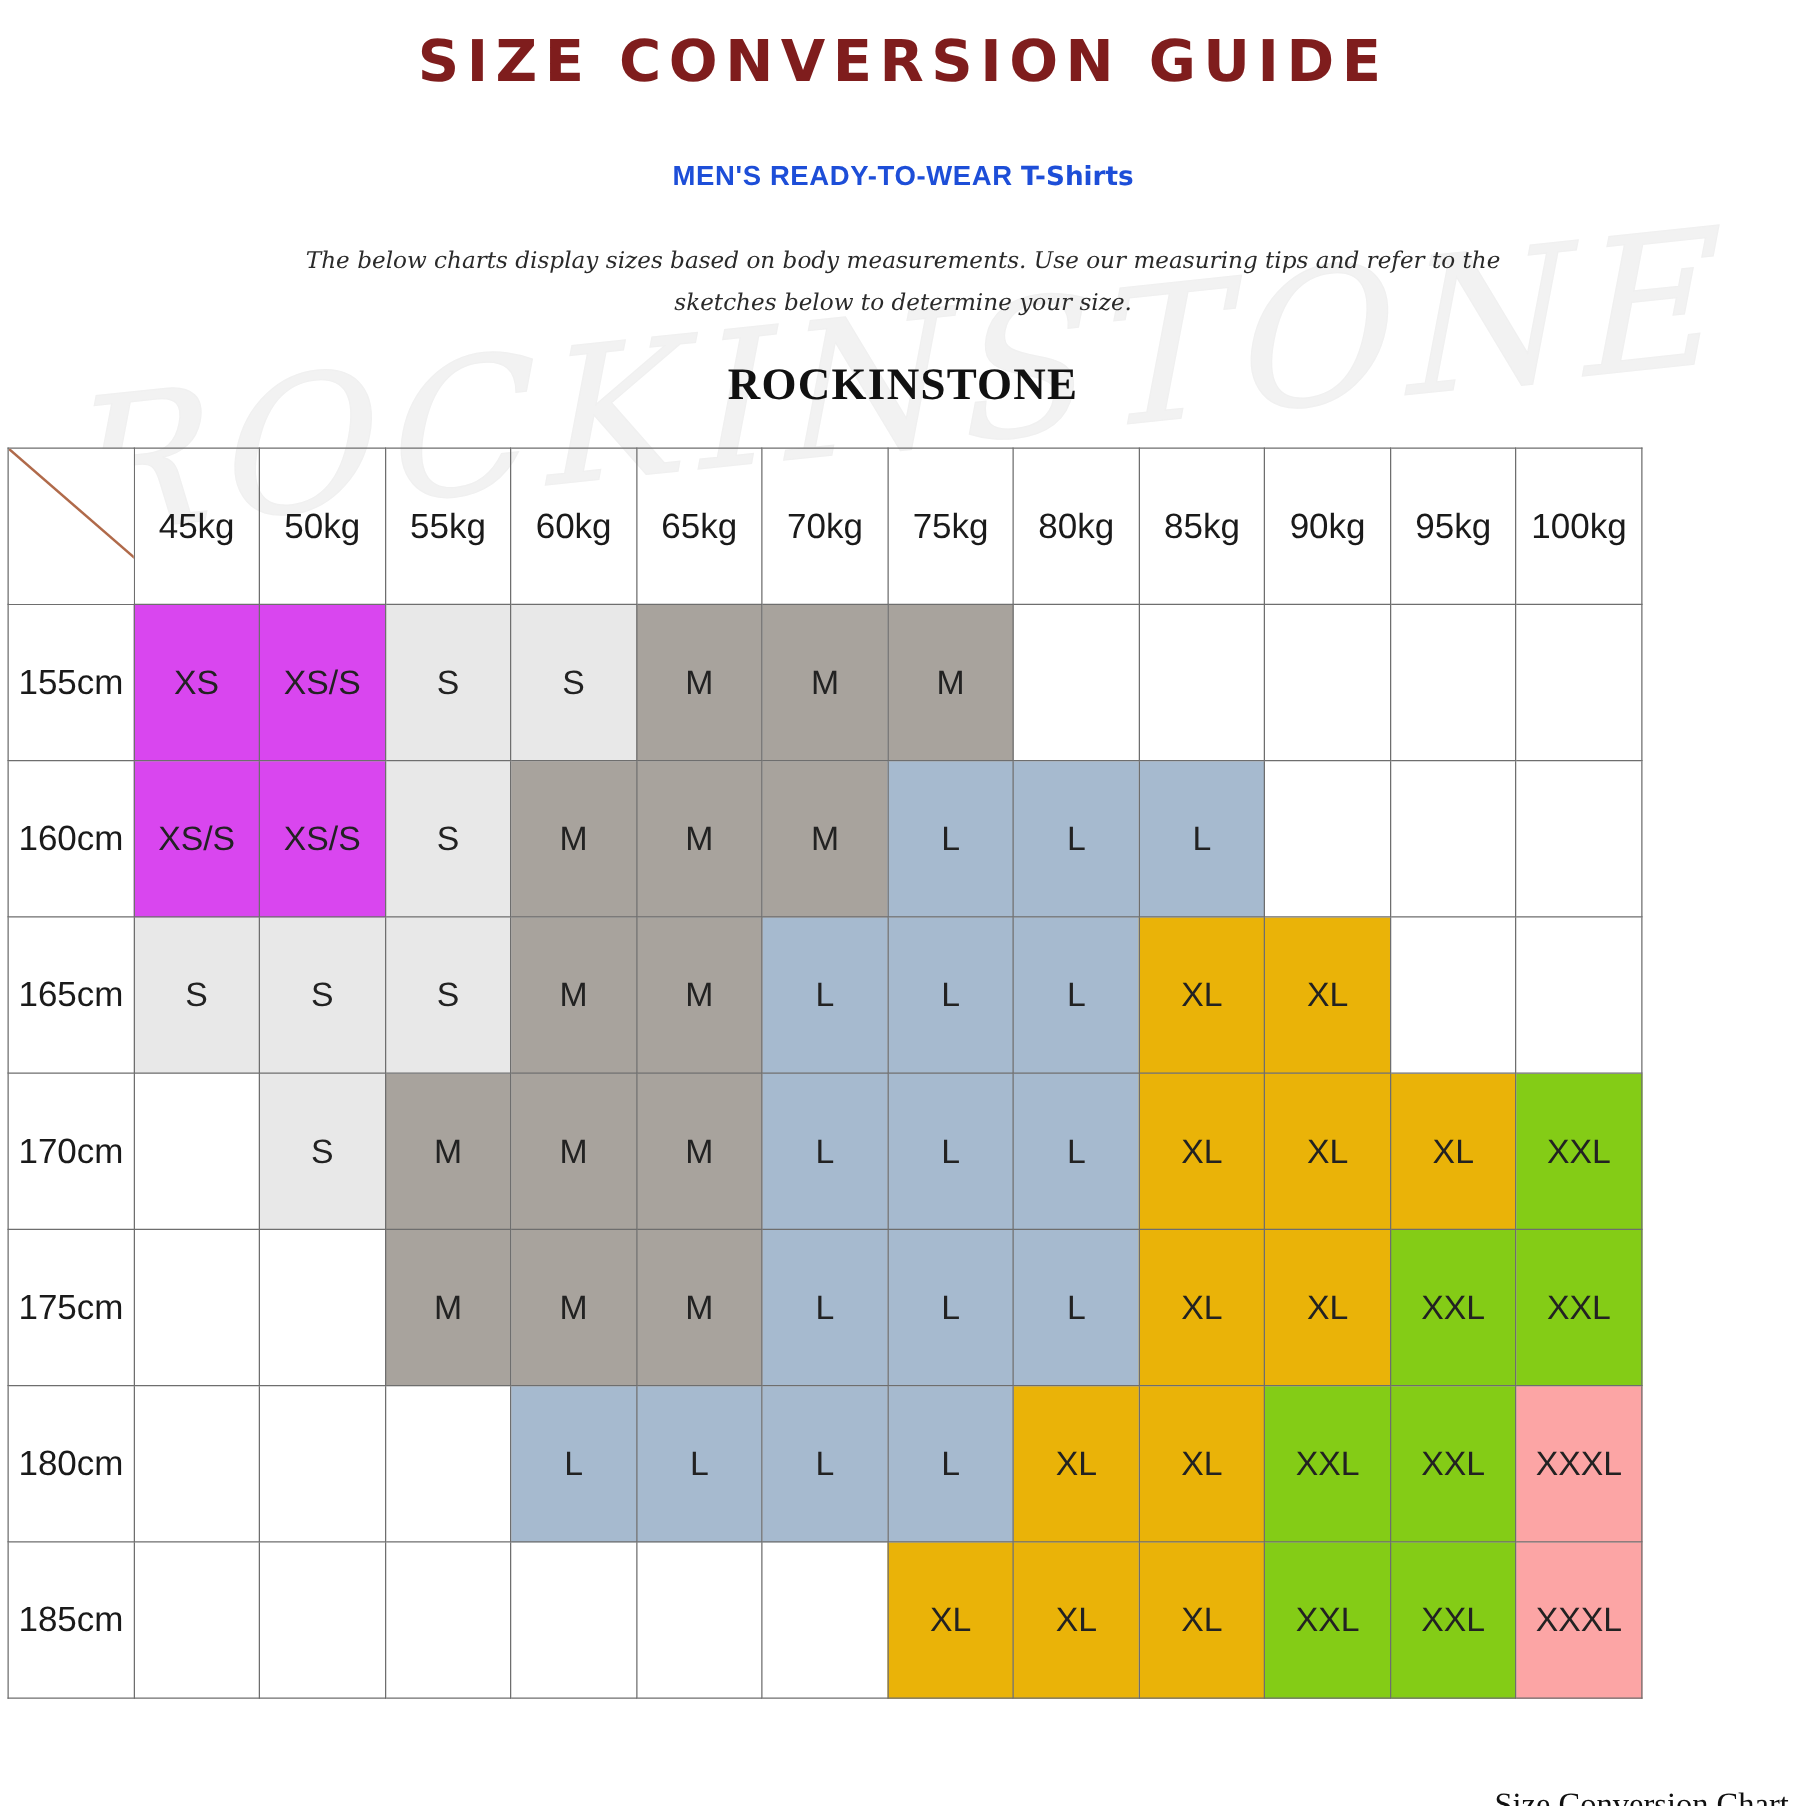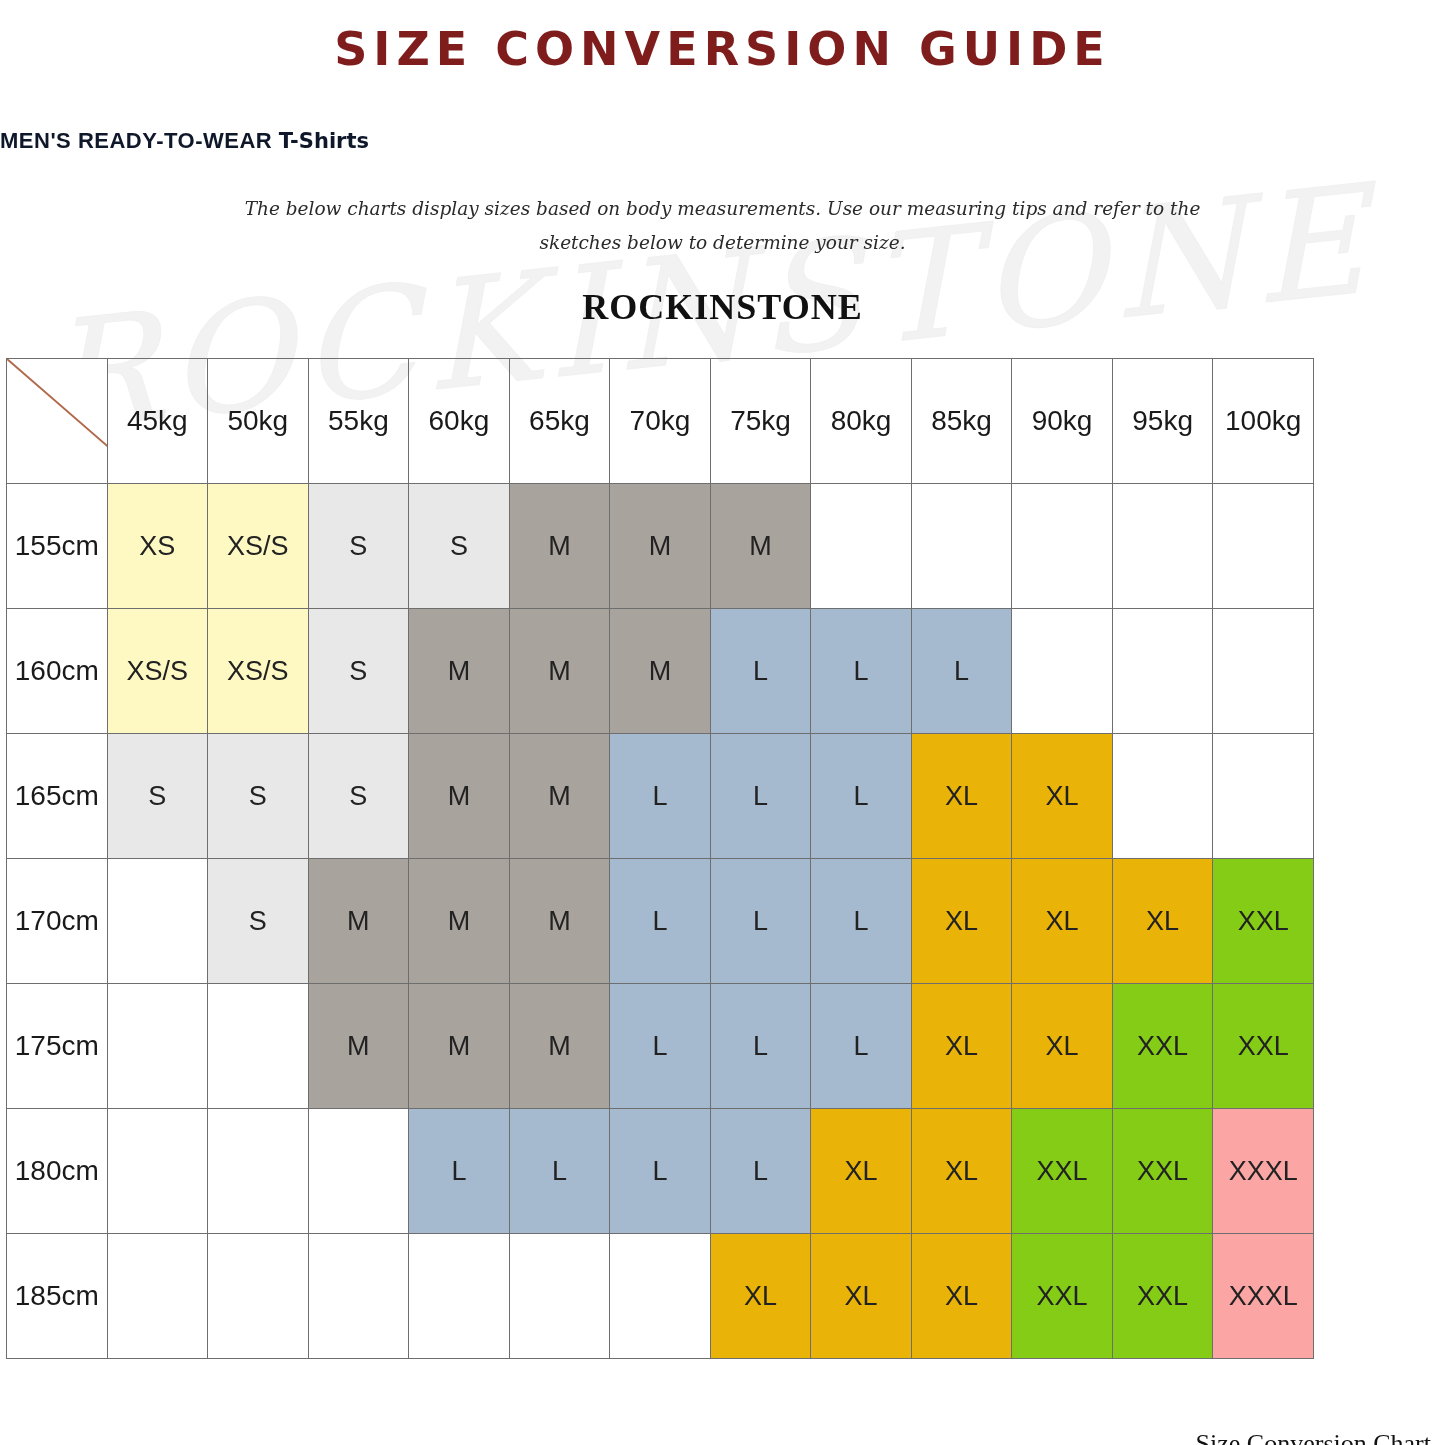--- a/index.html
+++ b/index.html
@@ -51,26 +51,26 @@
   .main-title {
     text-align: center;
     font-family: "DejaVu Sans", sans-serif;
     font-size: 46px;
     font-weight: bold;
     letter-spacing: 6px;
     margin: 22px 0 0 0;
     color: #7f1d1d;
   }
   .subtitle {
-    text-align: left;
+    text-align: center;
     font-size: 22px;
     font-weight: bold;
     letter-spacing: 0.5px;
     margin: 52px 0 0 0;
-    color: #0f172a;
+    color: #1d4ed8;
   }
   .subtitle .sub-em {
     font-family: "DejaVu Sans", sans-serif;
     font-size: 21px;
     letter-spacing: 0px;
   }
   .desc {
     margin: 38px auto 0 auto;
     width: 1000px;
     text-align: center;
@@ -117,21 +117,21 @@
     background: #fff;
     height: 118px;
   }
   td.corner .slash {
     position: absolute;
     left: 0; top: 0; right: 0; bottom: 0;
     overflow: hidden;
   }
   td.corner .slash svg { display:block; }
   .c-empty { background: #ffffff; }
-  .c-xs  { background: #fef9c3; }
+  .c-xs  { background: #d946ef; }
   .c-s   { background: #e8e8e8; }
   .c-m   { background: #a8a39d; }
   .c-l   { background: #a6bacf; }
   .c-xl  { background: #eab308; }
   .c-xxl { background: #84cc16; }
   .c-xxxl{ background: #fca5a5; }
   .footer-note {
     position: absolute;
     right: 14px;
     bottom: 8px;

